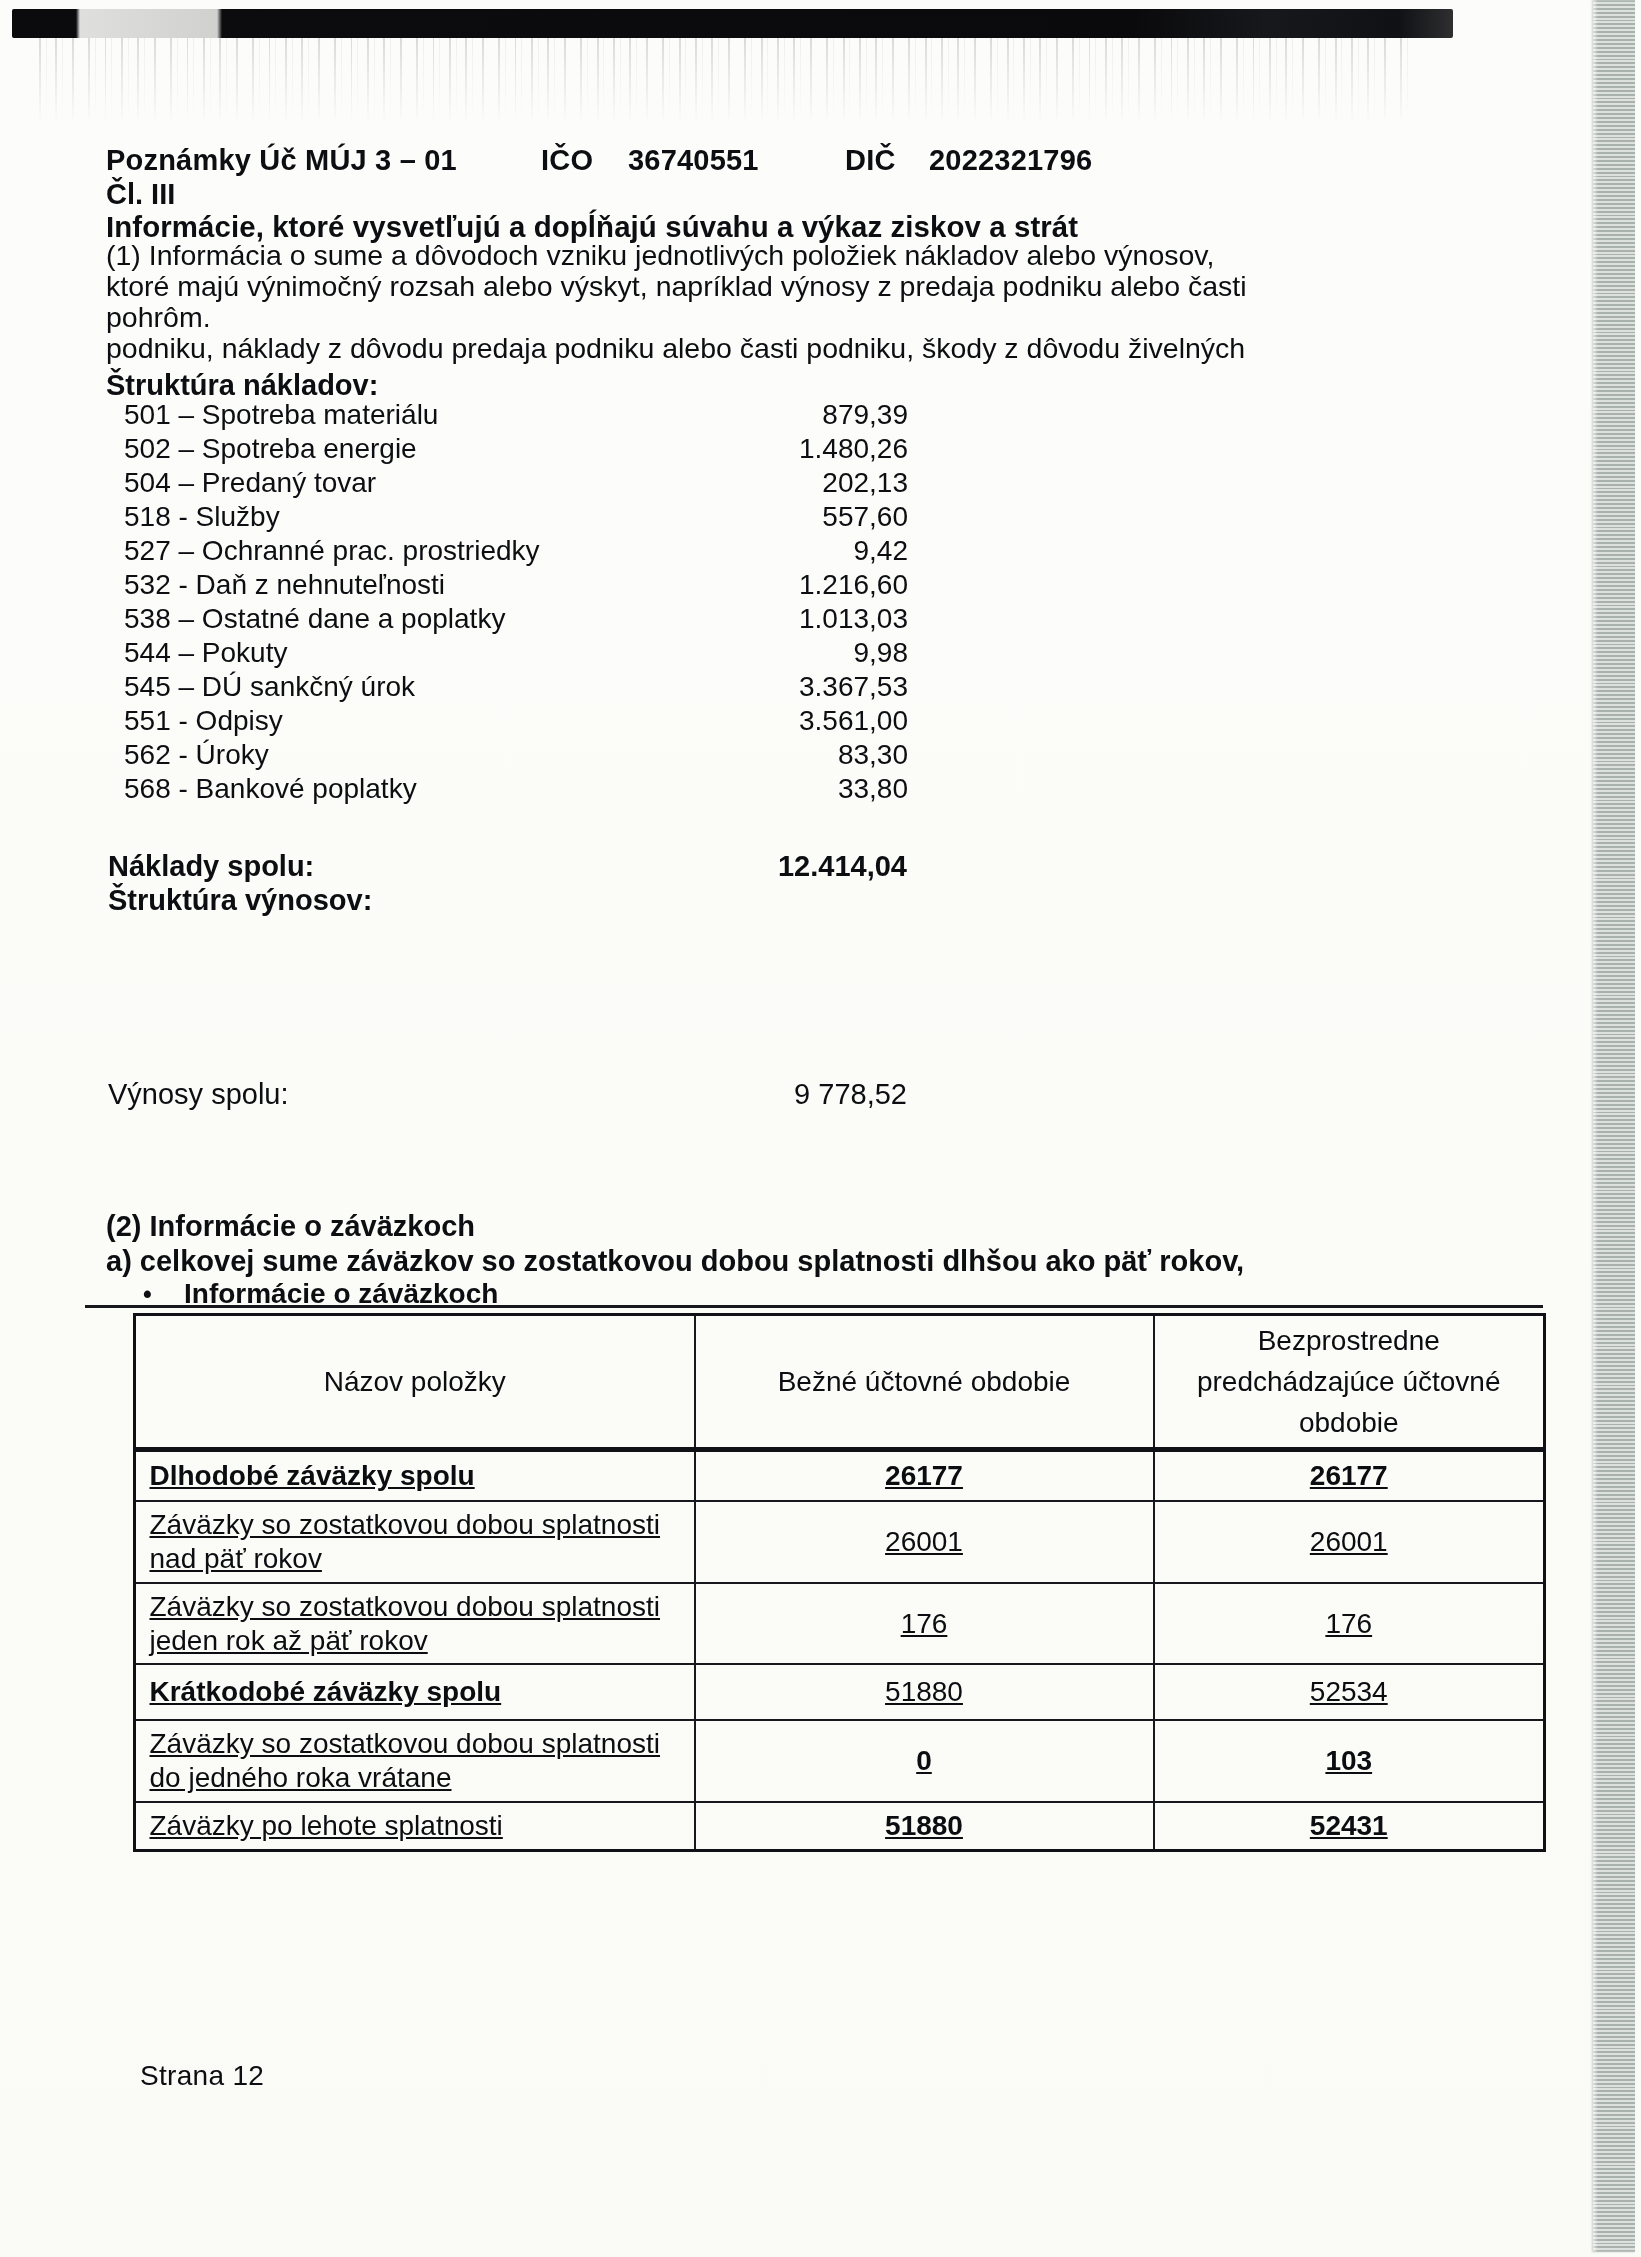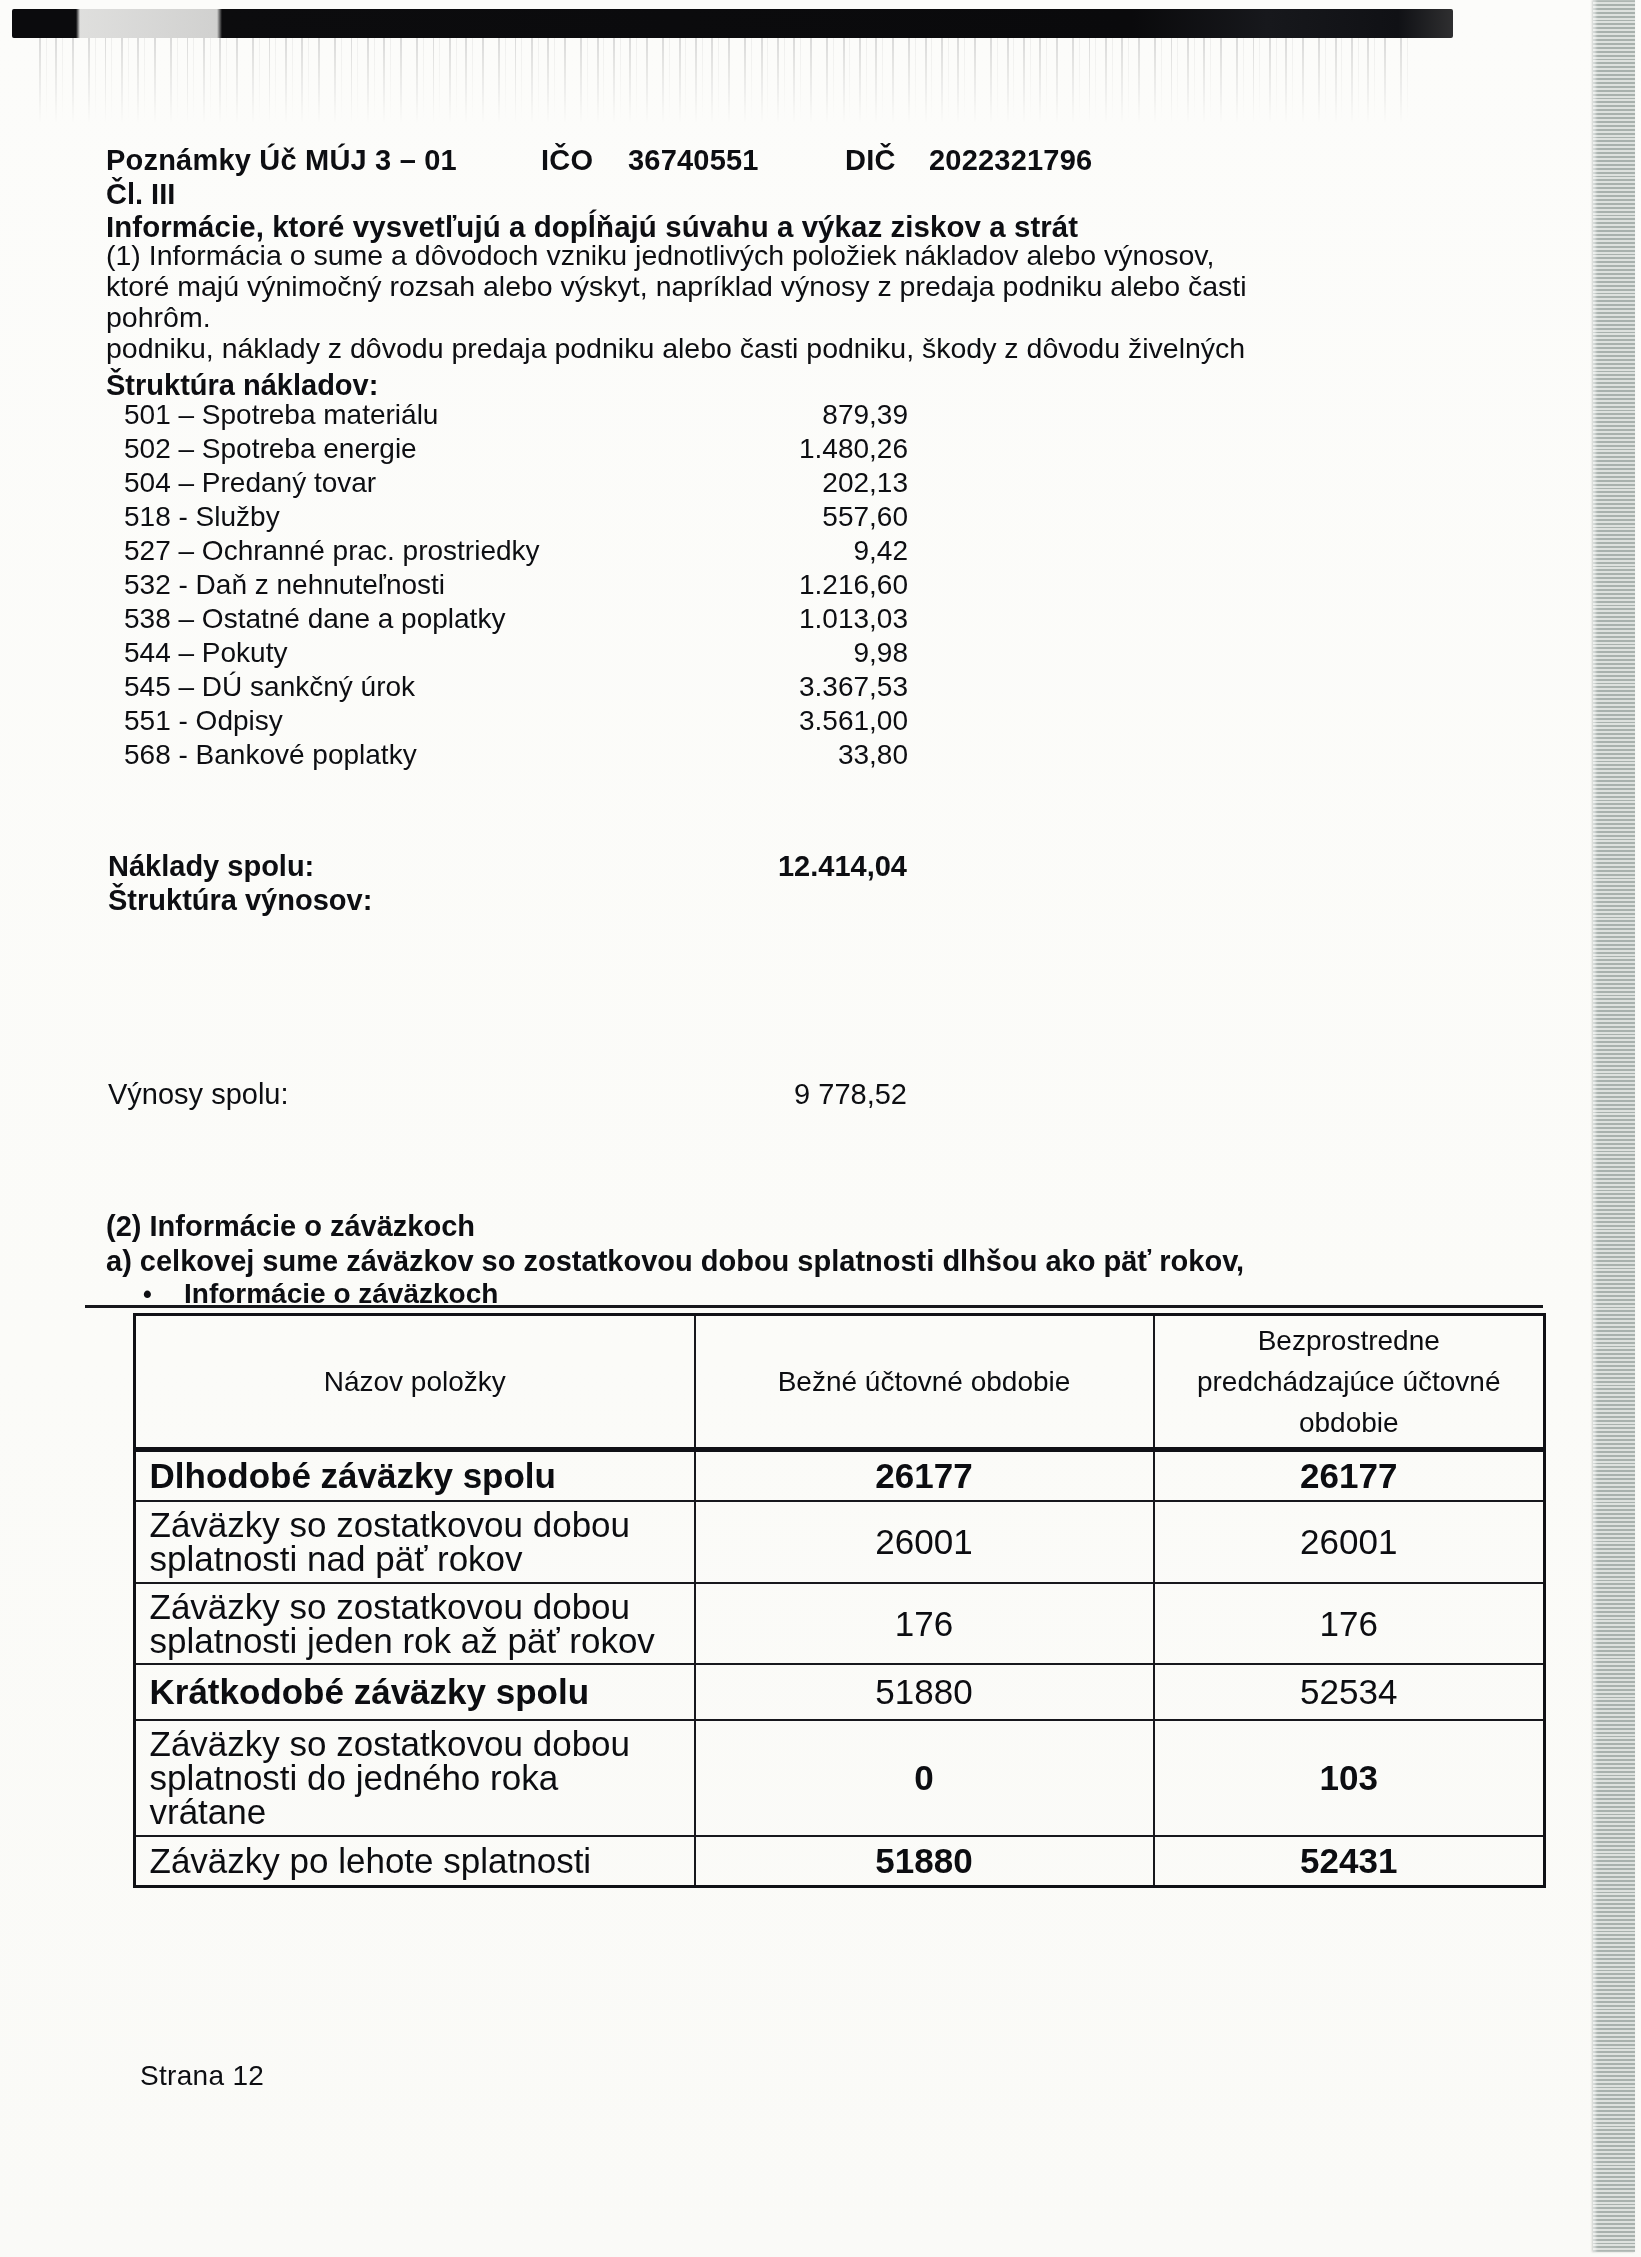--- a/index.html
+++ b/index.html
@@ -55,21 +55,21 @@
   
   table.debt{
     position:absolute;left:133px;top:1313px;width:1410px;
     border-collapse:collapse;table-layout:fixed;
     border:3.9px solid #101116;font-family:"Liberation Sans",sans-serif;
   }
   table.debt th,table.debt td{border:2.9px solid #17181d;color:#0c0d11;}
   table.debt thead tr{height:116px;}
   table.debt th{font-size:28px;font-weight:normal;text-align:center;vertical-align:middle;
     line-height:41px;white-space:pre-line;border-bottom:5.8px solid #101116;padding:3.9px 9.7px;}
-  table.debt td{font-size:35px;vertical-align:middle;}
+  table.debt td{font-size:28px;vertical-align:middle;text-decoration:underline;}
   table.debt td.lab{text-align:left;padding:5.8px 13.5px;line-height:34px;}
   table.debt td.num{text-align:center;padding:3.9px 5.8px;}
   table.debt tbody tr:nth-child(1){height:52px;}
   table.debt tbody tr:nth-child(2){height:81px;}
   table.debt tbody tr:nth-child(3){height:77px;}
   table.debt tbody tr:nth-child(4){height:56px;}
   table.debt tbody tr:nth-child(5){height:81px;}
   table.debt tbody tr:nth-child(6){height:48px;}
   .footer{left:140px;top:2060px;font-size:28px;letter-spacing:0.3px;}
 </style>
@@ -132,20 +132,24 @@
         <span>544 – Pokuty</span>
         <span class="val">9,98</span>
       </div>
       <div class="amt-row">
         <span>545 – DÚ sankčný úrok</span>
         <span class="val">3.367,53</span>
       </div>
       <div class="amt-row">
         <span>551 -  Odpisy</span>
         <span class="val">3.561,00</span>
+      </div>
+      <div class="amt-row">
+        <span>562 -  Úroky</span>
+        <span class="val">83,30</span>
       </div>
       <div class="amt-row">
         <span>568 -  Bankové poplatky</span>
         <span class="val">33,80</span>
       </div>
     </div>
 
   <div class="abs total-row">
     <span>Náklady spolu:</span>
     <span class="val">12.414,04</span>

